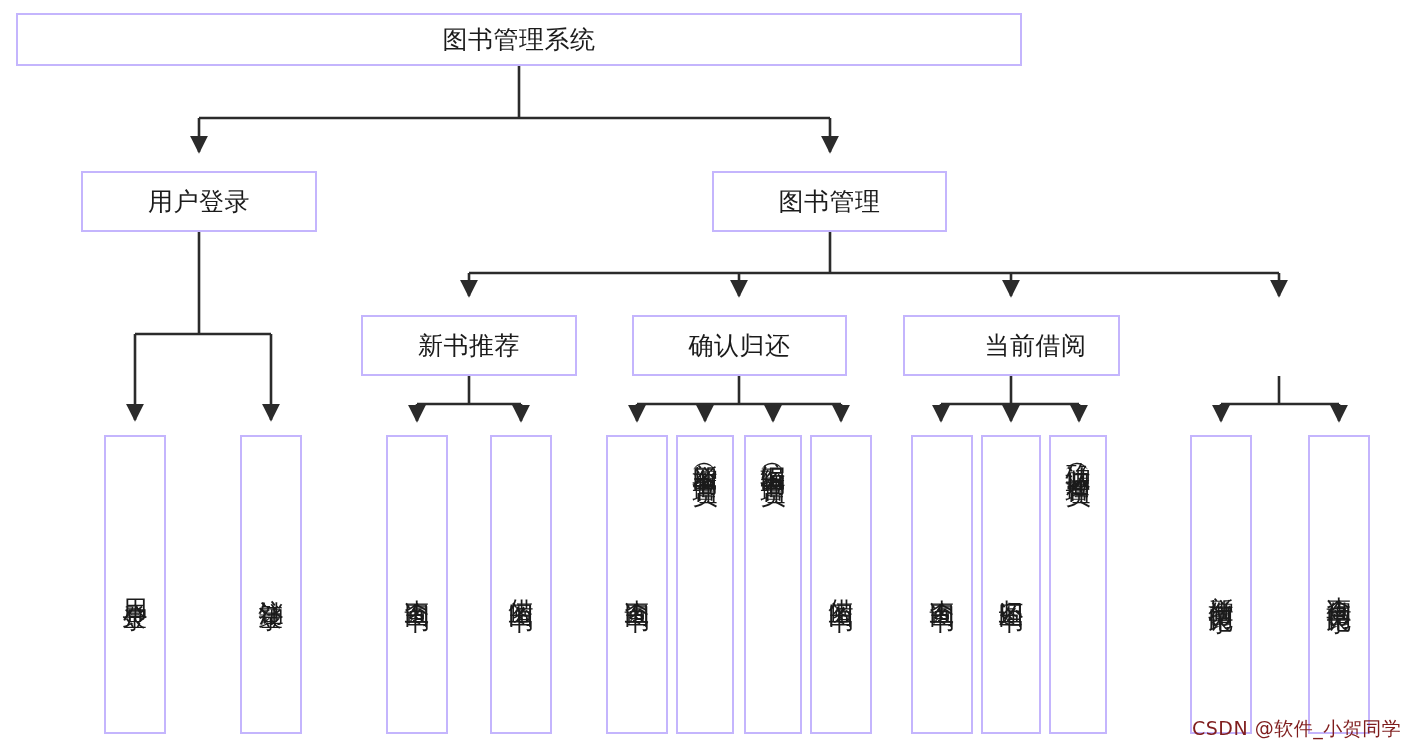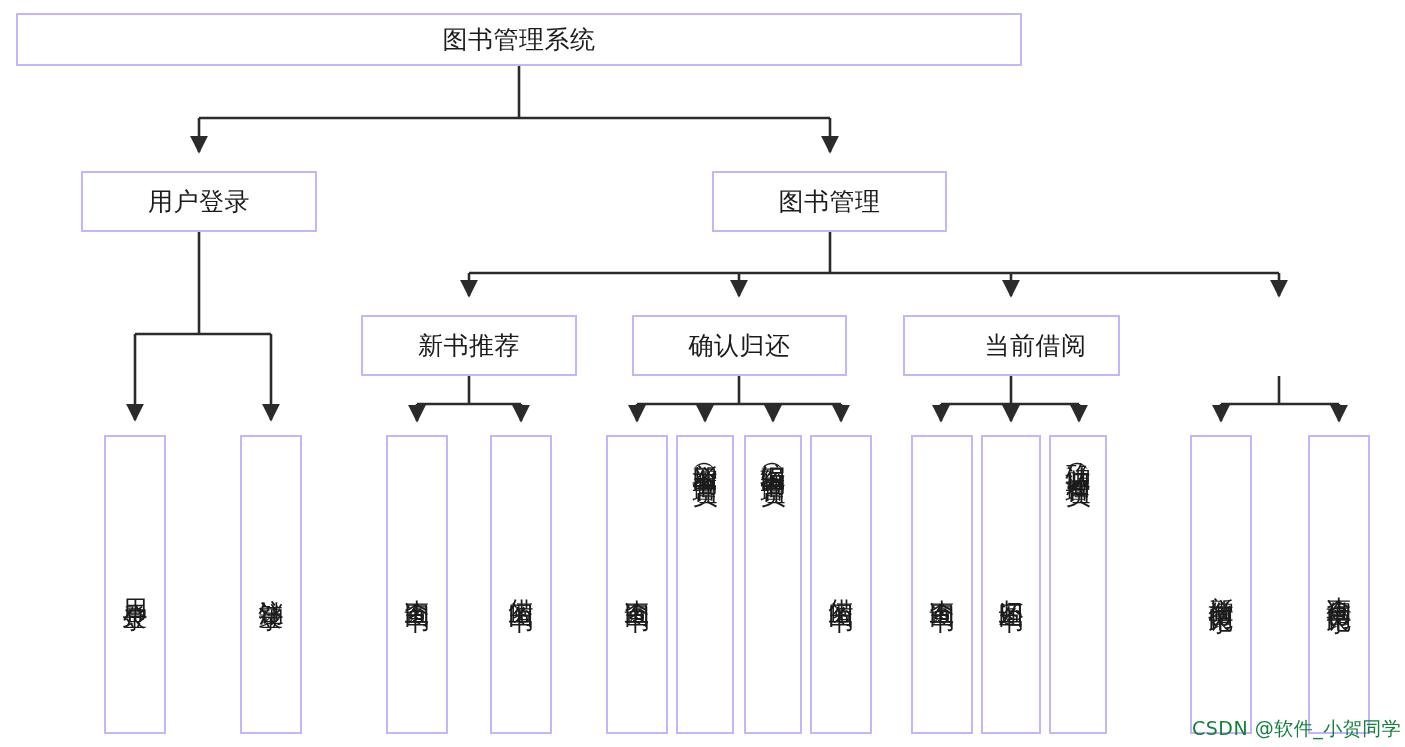--- a/index.html
+++ b/index.html
@@ -55,21 +55,21 @@
     text-orientation: upright;
     font-size: 25px;
     letter-spacing: 3px;
     line-height: 1;
     white-space: nowrap;
   }
   
   .v-node.v-mid { align-items: center; padding-top: 0; }
   .watermark {
     position: absolute;
-    color: #15803d;
+    color: #7f1d1d;
     font-size: 19px;
     letter-spacing: 0.5px;
     white-space: nowrap;
     user-select: none;
     text-align: center;
   }
 </style>
 </head>
 <body>
 

